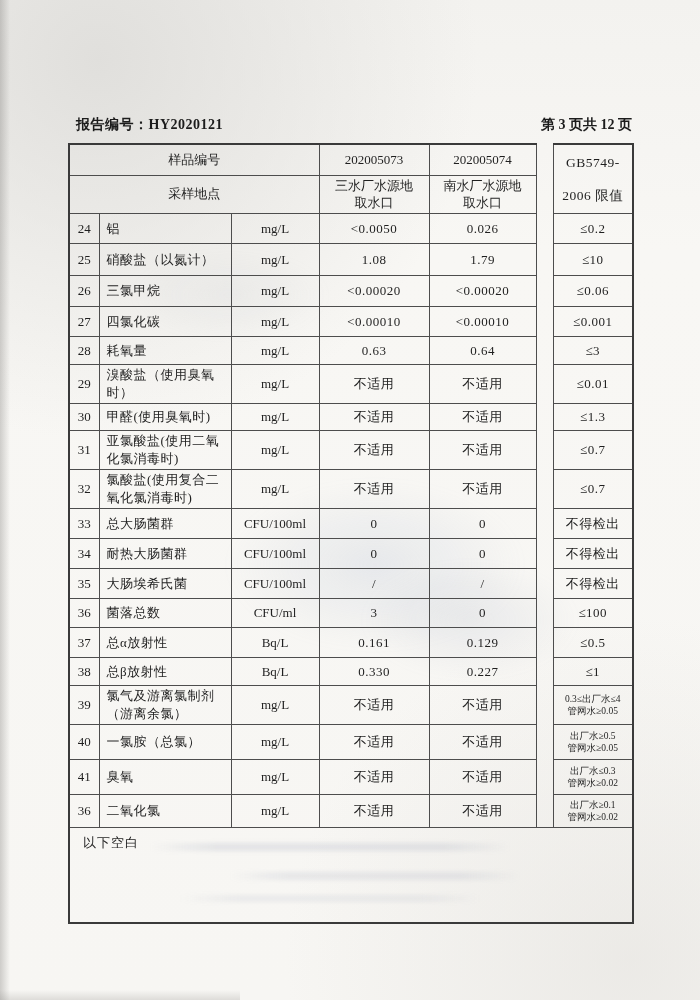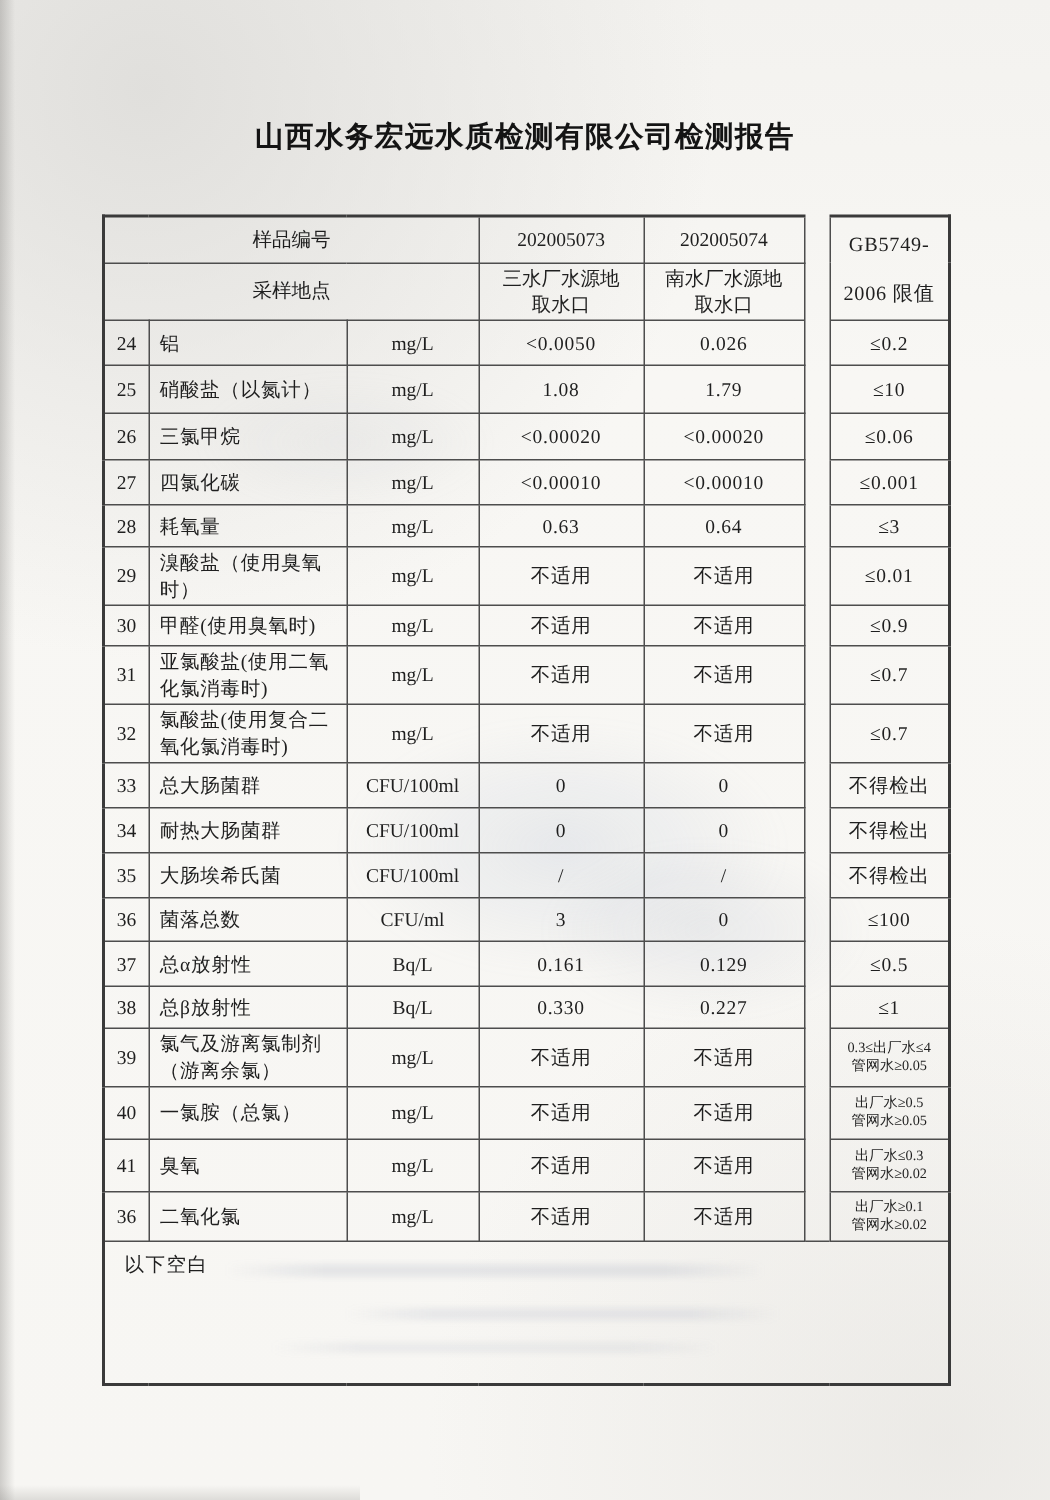--- a/index.html
+++ b/index.html
@@ -79,22 +79,25 @@
 <div class="page">
   <div class="edge-left"></div>
   <div class="edge-bottom-left"></div>
   <div class="smudge-a"></div>
   <div class="smudge-b"></div>
   <div class="smudge-c"></div>
   <div class="bleed-1"></div>
   <div class="bleed-2"></div>
   <div class="bleed-3"></div>
 
-  <div class="doc-title">山西水务宏远水质检测有限公司检测报告</div>
-
+
+  <div class="meta-row">
+    <span class="meta-left">报告编号：HY2020121</span>
+    <span class="meta-right">第 3 页共 12 页</span>
+  </div>
 
   <table class="report">
     <colgroup>
       <col style="width:30px">
         <col style="width:132px">
         <col style="width:88px">
       <col style="width:110px">
         <col style="width:107px">
         <col style="width:17px">
         <col style="width:80px">
@@ -169,21 +172,21 @@
           <td class="gap"></td>
           <td class="lim last">≤0.01</td>
         </tr>
     <tr style="height:27px">
           <td class="first">30</td>
           <td class="nm">甲醛(使用臭氧时)</td>
           <td>mg/L</td>
           <td class="val">不适用</td>
           <td class="val">不适用</td>
           <td class="gap"></td>
-          <td class="lim last">≤0.9</td>
+          <td class="lim last">≤1.3</td>
         </tr>
     <tr style="height:36px">
           <td class="first">31</td>
           <td class="nm">亚氯酸盐(使用二氧化氯消毒时)</td>
           <td>mg/L</td>
           <td class="val">不适用</td>
           <td class="val">不适用</td>
           <td class="gap"></td>
           <td class="lim last">≤0.7</td>
         </tr>

